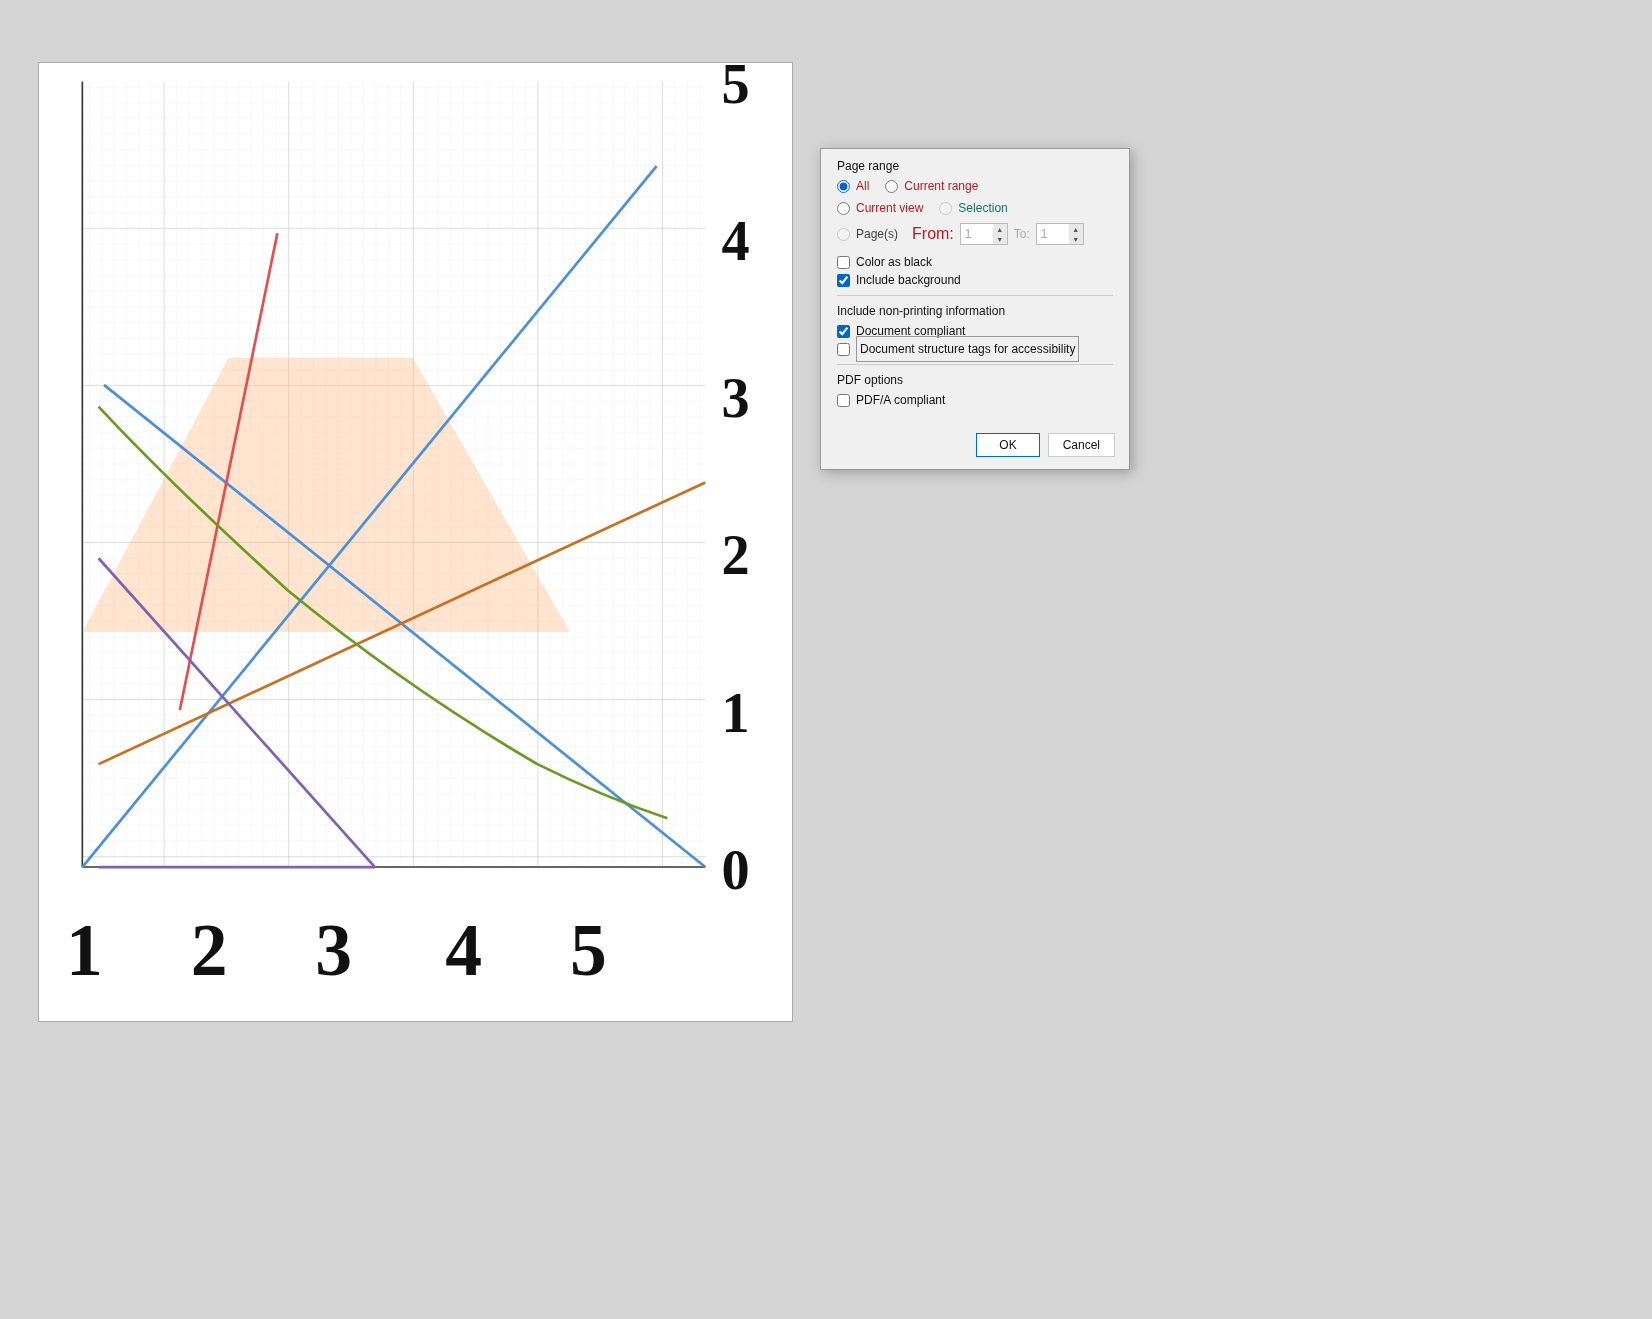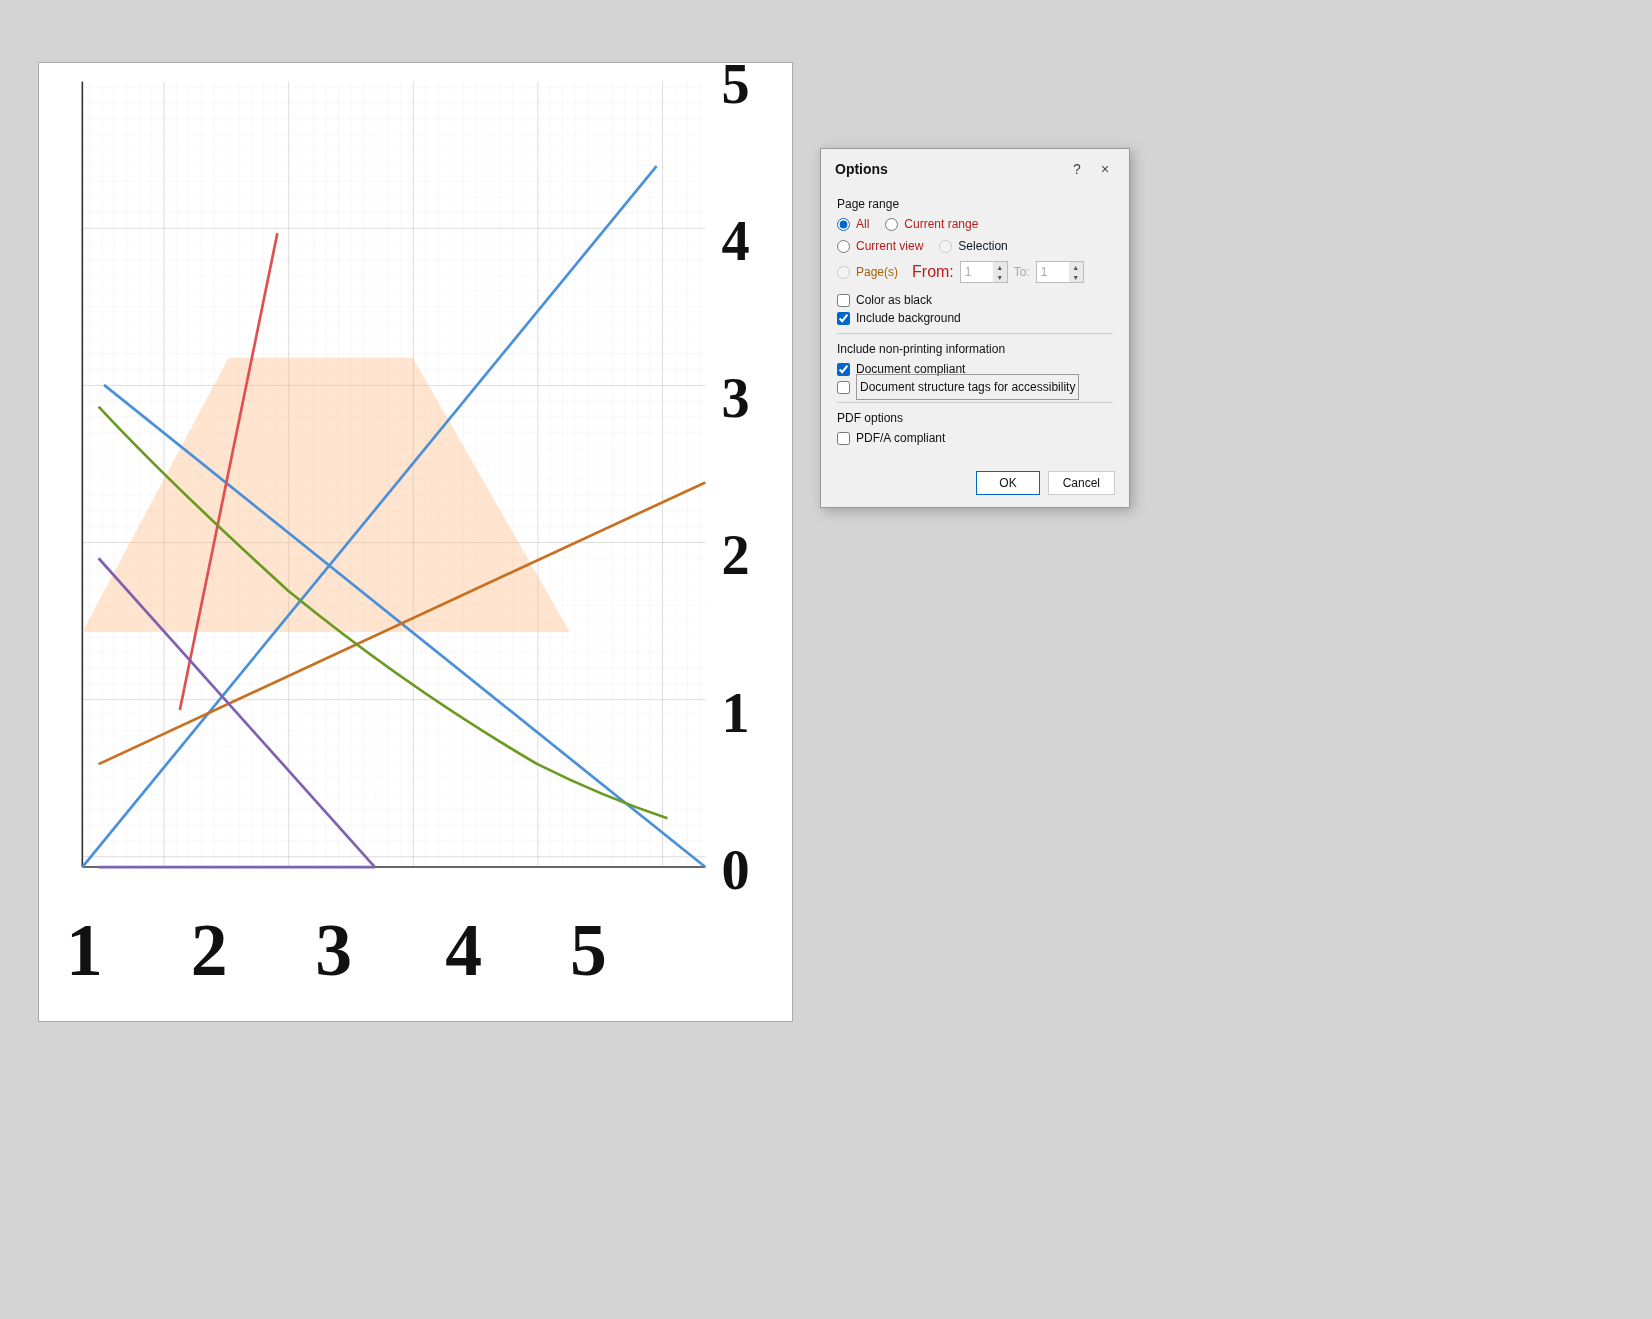--- a/index.html
+++ b/index.html
@@ -281,27 +281,20 @@
     <text x="25" y="835" font-family="Georgia, serif" font-size="68" font-weight="bold" fill="#111">1</text>
     <text x="140" y="835" font-family="Georgia, serif" font-size="68" font-weight="bold" fill="#111">2</text>
     <text x="255" y="835" font-family="Georgia, serif" font-size="68" font-weight="bold" fill="#111">3</text>
     <text x="375" y="835" font-family="Georgia, serif" font-size="68" font-weight="bold" fill="#111">4</text>
     <text x="490" y="835" font-family="Georgia, serif" font-size="68" font-weight="bold" fill="#111">5</text>
   </svg>
 </div>
 
 <div class="dialog-overlay">
 
-  <div class="dialog-titlebar">
-    <span class="dialog-title">Options</span>
-    <div class="dialog-title-controls">
-      <button class="dialog-help-btn">?</button>
-      <button class="dialog-close-btn">×</button>
-    </div>
-  </div>
 
   <div class="dialog-body">
 
     <div class="section-label">Page range</div>
 
     <div class="radio-group-row">
       <div class="radio-row">
         <input type="radio" name="pagerange" id="radio-all" checked="" style="">
         <label for="radio-all">All</label>
       </div>
@@ -311,27 +304,27 @@
       </div>
     </div>
 
     <div class="radio-group-row">
       <div class="radio-row">
         <input type="radio" name="pagerange" id="radio-current-view" style="">
         <label for="radio-current-view">Current view</label>
       </div>
       <div class="radio-row">
         <input type="radio" name="pagerange" id="radio-selection" disabled="" style="">
-        <label for="radio-selection" style="color:#0f172a;">Selection</label>
+        <label for="radio-selection" style="color:#0f766e;">Selection</label>
       </div>
     </div>
 
     <div class="pages-row">
       <input type="radio" name="pagerange" id="radio-pages" disabled="" style="">
-      <label for="radio-pages" style="color:#a16207;">Page(s)</label>
+      <label for="radio-pages" style="color:#404040;">Page(s)</label>
       <span class="from-label" style="margin-left:8px;font-size:16px;color:#b91c1c;">From:</span>
       <div class="number-input-wrapper">
         <input type="text" value="1" style="color: rgb(170, 170, 170);">
         <div class="spinner-buttons">
           <button class="spinner-btn">▲</button>
           <button class="spinner-btn">▼</button>
         </div>
       </div>
       <span class="to-label" style="font-size:12px;color:#aaa;">To:</span>
       <div class="number-input-wrapper">

